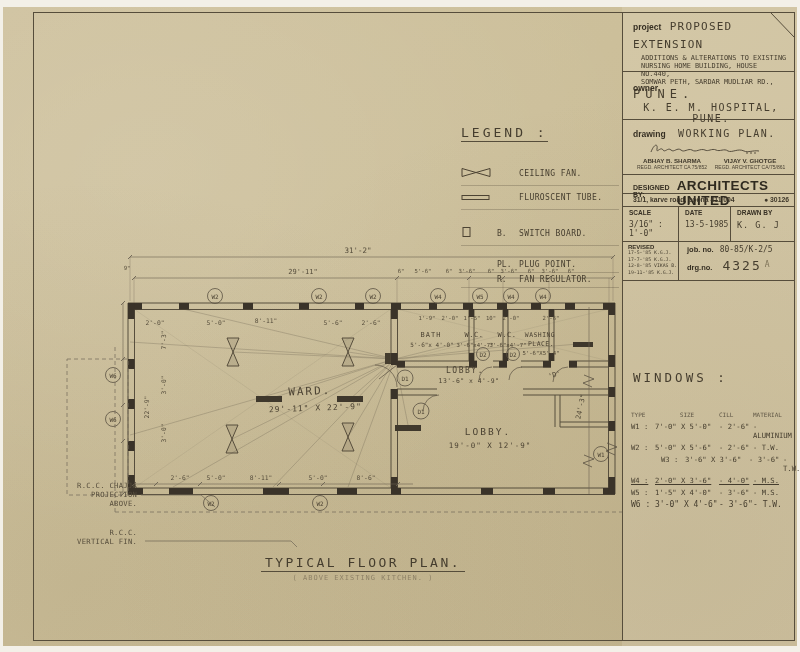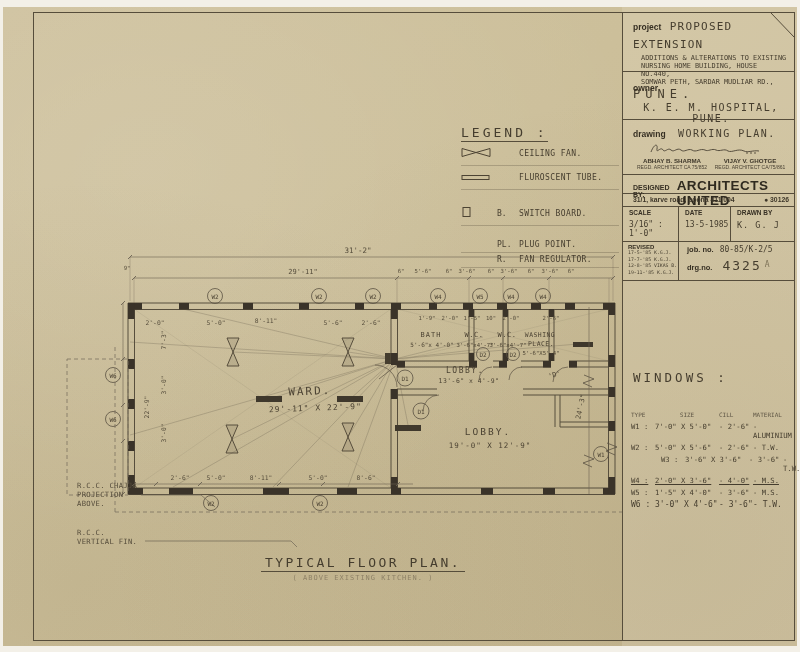--- a/index.html
+++ b/index.html
@@ -22,21 +22,21 @@
   .faded{color:#93866a;}
   .dimtxt{font-family:"DejaVu Sans Mono",monospace;fill:#554c3b;font-size:6.3px;}
   .dimsm{font-size:5.6px;}
   .roomname{font-family:"DejaVu Sans Mono",monospace;fill:#4c4333;letter-spacing:2px;}
   .tag{font-family:"DejaVu Sans Mono",monospace;fill:#4c4333;font-size:6px;text-anchor:middle;}
   svg text{user-select:none;}
   .lg-row{display:flex;align-items:center;border-bottom:1px solid rgba(86,76,58,0.30);padding:2px 0 3px 0;}
   .lg-icon{width:36px;flex:0 0 36px;}
   .lg-prefix{width:22px;flex:0 0 22px;font-family:"DejaVu Sans Mono",monospace;font-size:8px;color:#453d2e;}
   .lg-label{font-family:"DejaVu Sans Mono",monospace;font-size:8px;letter-spacing:0.4px;color:#453d2e;}
-  .note{position:absolute;font-family:"DejaVu Sans Mono",monospace;font-size:7.2px;color:#564d3c;line-height:9px;letter-spacing:0.3px;}
+  .note{position:absolute;font-family:"DejaVu Sans Mono",monospace;font-size:7.2px;color:#564d3c;line-height:9px;letter-spacing:0.3px;text-align:right;}
   .wrow{position:absolute;left:8px;width:160px;display:flex;font-family:"DejaVu Sans Mono",monospace;font-size:7.2px;color:#453d2e;}
   .wc1{width:24px;flex:0 0 24px;}
   .wc2{width:64px;flex:0 0 64px;}
   .wc3{width:34px;flex:0 0 34px;}
   .wc4{flex:1;}
 </style>
 </head>
 <body>
 
 <div id="paper">
@@ -365,21 +365,21 @@
         <circle cx="510" cy="347" r="6.5"></circle>
     </g>
     <text class="tag" x="402" y="373.5">D1</text>
     <text class="tag" x="418" y="406.5">D1</text>
     <text class="tag" x="480" y="349.5">D2</text>
     <text class="tag" x="510" y="349.5">D2</text>
     <text class="tag" x="552" y="370" style="font-size:7px" transform="rotate(-15 552 370)">'D'</text>
   </svg>
 
   <div style="position:absolute;left:458px;top:116px;width:158px;">
-    <div style="font-family:'DejaVu Sans Mono',monospace;font-size:13px;letter-spacing:3px;color:#453d2e;border-bottom:1.6px solid #564d3b;display:inline-block;padding-bottom:1px;margin-bottom:0;">LEGEND :</div>
+    <div style="font-family:'DejaVu Sans Mono',monospace;font-size:13px;letter-spacing:3px;color:#453d2e;border-bottom:1.6px solid #564d3b;display:inline-block;padding-bottom:1px;margin-bottom:20px;">LEGEND :</div>
     <div class="lg-row">
       <span class="lg-icon">
         <svg width="30" height="11">
             <polygon points="1,1.5 29,9.5 29,1.5 1,9.5" fill="none" stroke="#4c4333" stroke-width="1"></polygon>
           </svg>
       </span>
       <span class="lg-prefix"></span>
       <span class="lg-label">CEILING FAN.</span>
     </div>
     <div class="lg-row">

